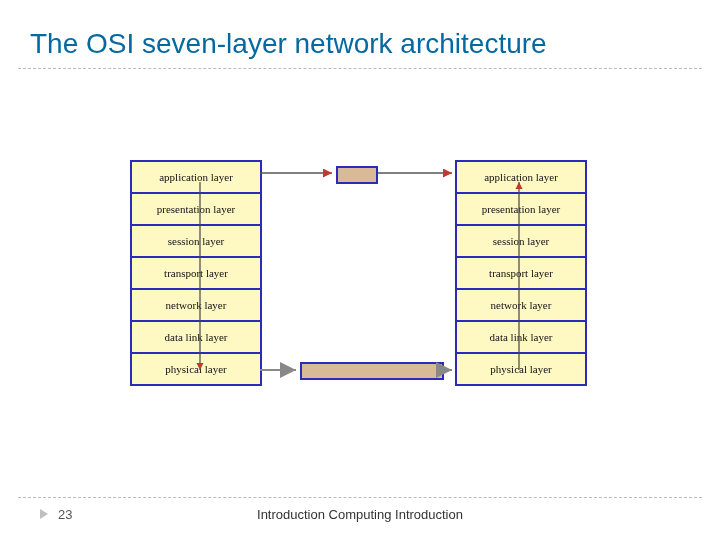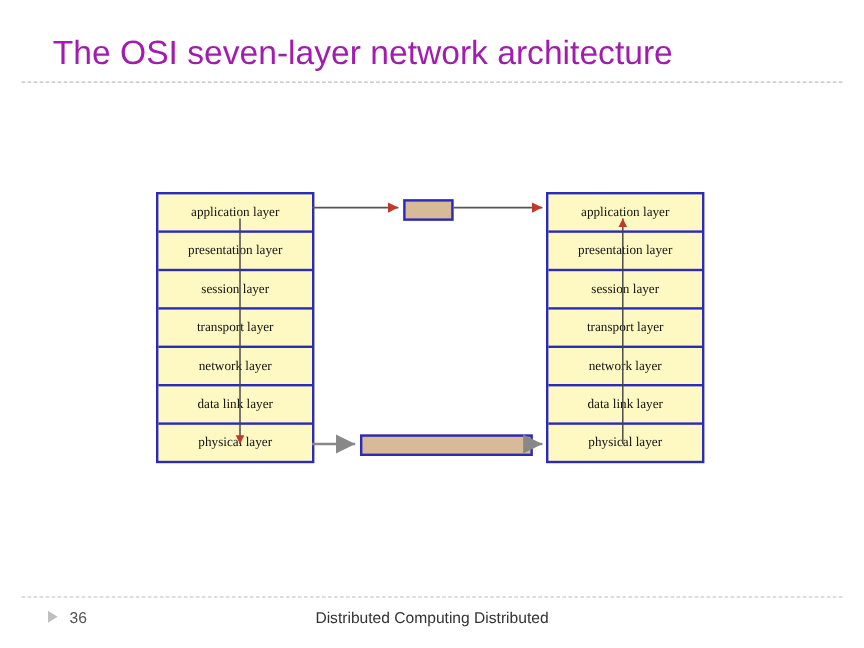--- a/index.html
+++ b/index.html
@@ -8,23 +8,23 @@
     width: 720px;
     height: 540px;
     background: #fff;
     font-family: Arial, Helvetica, sans-serif;
     position: relative;
     overflow: hidden;
   }
   .title {
     position: absolute;
     top: 28px;
-    left: 44px;
+    left: 30px;
     font-size: 28px;
-    color: #a21caf;
+    color: #0369a1;
   }
   .hr {
     position: absolute;
     left: 18px;
     right: 18px;
     border-top: 1px dashed #bbb;
   }
   .hr.top { top: 68px; }
   .hr.bot { bottom: 42px; }
 
@@ -136,14 +136,14 @@
   <line x1="200" y1="182" x2="200" y2="370" stroke="#444" stroke-width="1.2" marker-end="url(#ah)"></line>
 
   <line x1="519" y1="370" x2="519" y2="182" stroke="#444" stroke-width="1.2" marker-end="url(#ah)"></line>
 
   <line x1="260" y1="370" x2="296" y2="370" stroke="#888" stroke-width="2" marker-end="url(#ahg)"></line>
 
   <line x1="442" y1="370" x2="452" y2="370" stroke="#888" stroke-width="2" marker-end="url(#ahg)"></line>
 </svg>
 
 <div class="hr bot"></div>
-<div class="footer-num">36</div>
-<div class="footer-text">Distributed Computing Distributed</div>
+<div class="footer-num">23</div>
+<div class="footer-text">Introduction Computing Introduction</div>
 
 </body></html>

